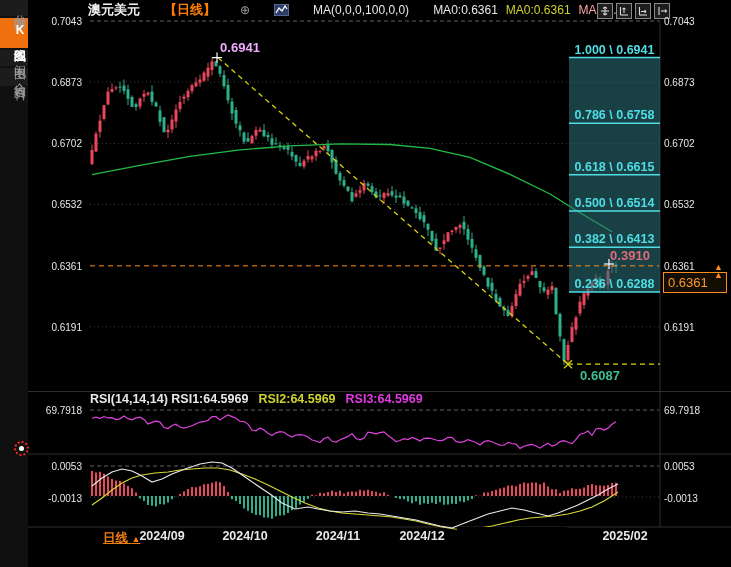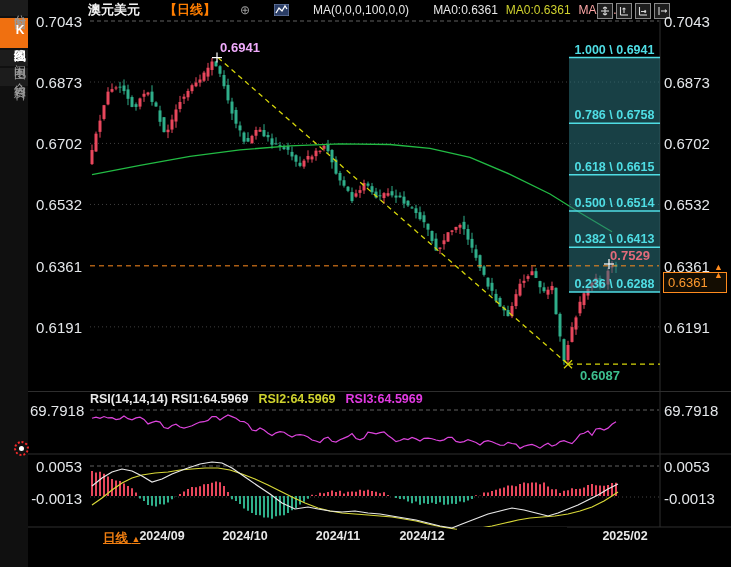--- a/index.html
+++ b/index.html
@@ -13,21 +13,21 @@
             background:#1c1c1c;cursor:pointer;}
   .side-tab.active{background:#f07010;color:#fff;font-weight:bold;}
   
   #header{position:absolute;left:88px;top:1px;height:18px;display:flex;align-items:center;gap:24px;font-size:12px;color:#e8e8e8;white-space:nowrap;}
   .sym{font-weight:bold;font-size:13px;color:#f2f2f2;}
   .period{font-weight:bold;font-size:13px;color:#ff7e00;}
   .circle-plus{color:#9a9a9a;font-size:12px;}
   #tr-icons{position:absolute;top:3px;left:597px;display:flex;gap:3px;}
   .ticon{width:14px;height:14px;background:#1d1d1d;border:1px solid #8a8a8a;display:flex;align-items:center;justify-content:center;}
   
-  .ylab{position:absolute;left:30px;width:52px;text-align:right;font-size:15px;color:#e4e7ea;transform:translateY(-50%);}
+  .ylab{position:absolute;left:30px;width:52px;text-align:right;font-size:10px;color:#e4e7ea;transform:translateY(-50%);}
   .ylab.right{left:664px;width:62px;text-align:left;}
   
   .phead{position:absolute;font-size:12.5px;font-weight:bold;white-space:nowrap;}
   .phead span{margin-right:10px;}
   
   .anno{position:absolute;font-size:13px;font-weight:bold;transform:translateX(-50%);}
   #price-tag{position:absolute;left:663px;width:58px;height:19px;border:1px solid #ff8b1e;background:#140d02;
              color:#ff9a2e;font-size:13px;line-height:19px;padding-left:4px;}
   #price-arrows{position:absolute;left:714px;color:#ff8b1e;font-size:9px;line-height:8px;text-align:center;}
   
@@ -585,21 +585,21 @@
       <div class="ylab right" style="top: 466px;">0.0053</div>
       <div class="ylab" style="top: 498px;">-0.0013</div>
       <div class="ylab right" style="top: 498px;">-0.0013</div>
     </div>
 
   <div class="phead" id="rsi-head" style="left:90px;top:392px"><span style="color: rgb(232, 232, 232);">RSI(14,14,14) RSI1:64.5969</span><span style="color: rgb(207, 210, 46);">RSI2:64.5969</span><span style="color: rgb(226, 58, 226);">RSI3:64.5969</span></div>
 
   <div id="annos">
       <div class="anno" style="left: 240px; top: 40px; color: #f0abfc;">0.6941</div>
       <div class="anno" style="left: 600px; top: 368px; color: rgb(61, 191, 143);">0.6087</div>
-      <div class="anno" style="left: 630px; top: 248px; color: rgb(226, 107, 123);">0.7529</div>
+      <div class="anno" style="left: 630px; top: 248px; color: rgb(226, 107, 123);">0.3910</div>
     </div>
 
   <div id="price-tag" style="top: 271.838px;">0.6361</div>
   <div id="price-arrows" style="top:263px">▲<br>▲</div>
 
   <div id="dates">
       <div class="dlab" style="left: 162px;">2024/09</div>
       <div class="dlab" style="left: 245px;">2024/10</div>
       <div class="dlab" style="left: 338px;">2024/11</div>
       <div class="dlab" style="left: 422px;">2024/12</div>

